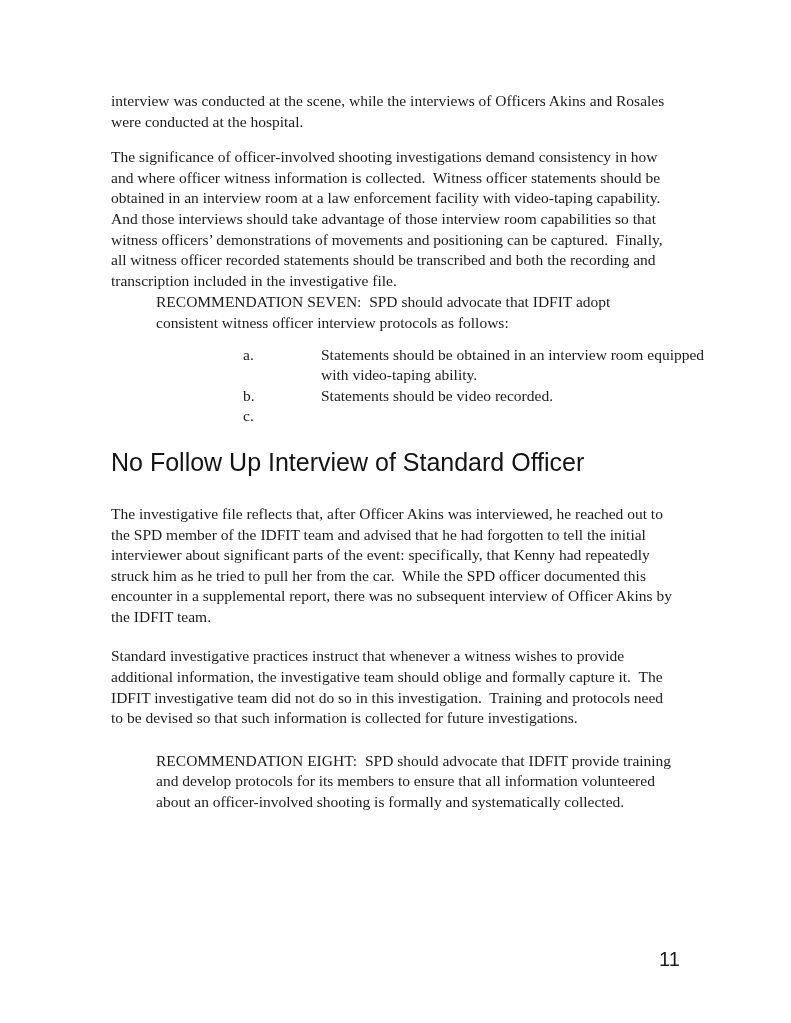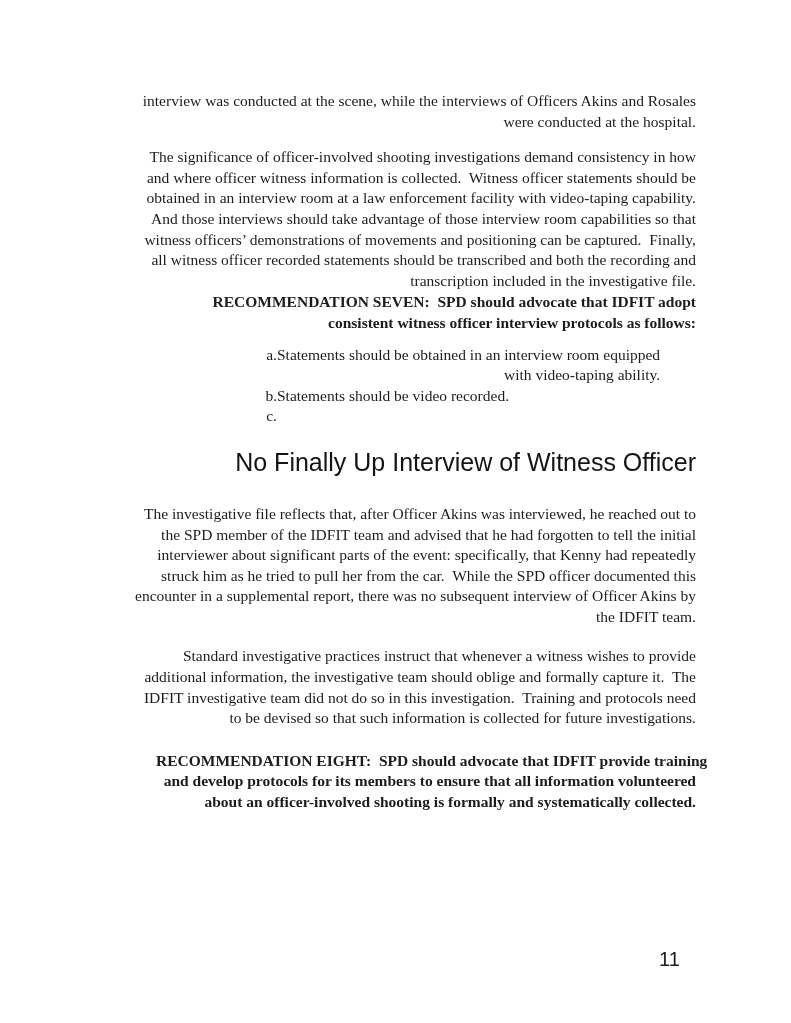--- a/index.html
+++ b/index.html
@@ -10,56 +10,55 @@
   .page {
     position: relative;
     width: 791px;
     height: 1023px;
     background: #ffffff;
     overflow: hidden;
     font-family: "Liberation Serif", "DejaVu Serif", serif;
     font-size: 15.5px;
     line-height: 20.6px;
     color: #1c1c1c;
-    text-align: right;
   }
   .content {
     position: absolute;
     left: 111px;
     top: 91px;
     width: 585px;
   }
   .body-para {
     margin: 0;
     white-space: pre;
   }
   .para-gap-1 { margin-bottom: 15px; }
   .para-gap-2 { margin-bottom: 1px; }
   .para-gap-3 { margin-bottom: 19px; font-family: Liberation Serif, serif; }
   .para-gap-4 { margin-bottom: 22px; }
   .recommendation {
     margin: 0 0 11px 0;
     padding-left: 45px;
     white-space: pre;
-    font-weight: bold;
   }
   .recommendation.last { margin-bottom: 6px; }
   .sub-list {
     margin: 0;
     padding-left: 132px;
   }
   .list-item {
     display: flex;
   }
   .list-marker {
     width: 34px;
     flex-shrink: 0;
   }
   .list-text {
     white-space: pre;
+    margin-left: 44px;
   }
   .section-heading {
     font-family: "Liberation Sans", "DejaVu Sans", sans-serif;
     font-weight: 400;
     font-size: 25px;
     line-height: 29px;
     color: #141414;
     margin: 21px 0 27px 0;
     white-space: pre;
   }
@@ -101,21 +100,21 @@
       </div>
       <div class="list-item">
         <span class="list-marker">b.</span>
         <span class="list-text">Statements should be video recorded.</span>
       </div>
       <div class="list-item">
         <span class="list-marker">c.</span>
       </div>
     </div>
 
-    <h1 class="section-heading">No Finally Up Interview of Witness Officer</h1>
+    <h1 class="section-heading">No Follow Up Interview of Standard Officer</h1>
 
     <p class="body-para para-gap-3">The investigative file reflects that, after Officer Akins was interviewed, he reached out to
 the SPD member of the IDFIT team and advised that he had forgotten to tell the initial
 interviewer about significant parts of the event: specifically, that Kenny had repeatedly
 struck him as he tried to pull her from the car.  While the SPD officer documented this
 encounter in a supplemental report, there was no subsequent interview of Officer Akins by
 the IDFIT team.</p>
 
     <p class="body-para para-gap-4">Standard investigative practices instruct that whenever a witness wishes to provide
 additional information, the investigative team should oblige and formally capture it.  The

